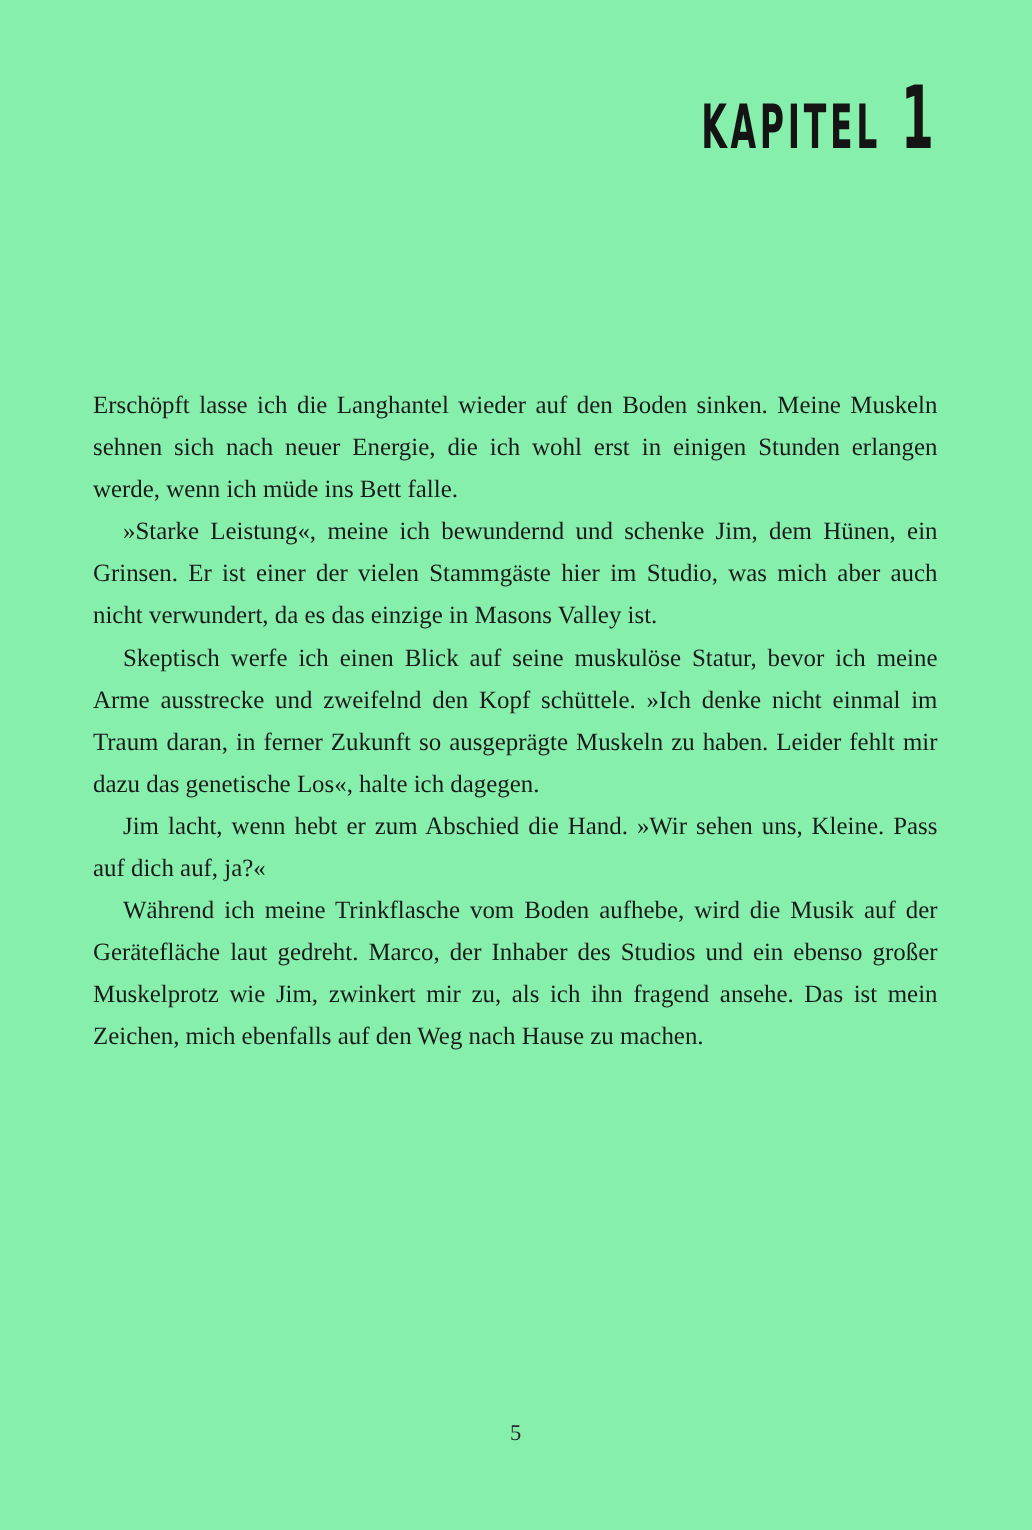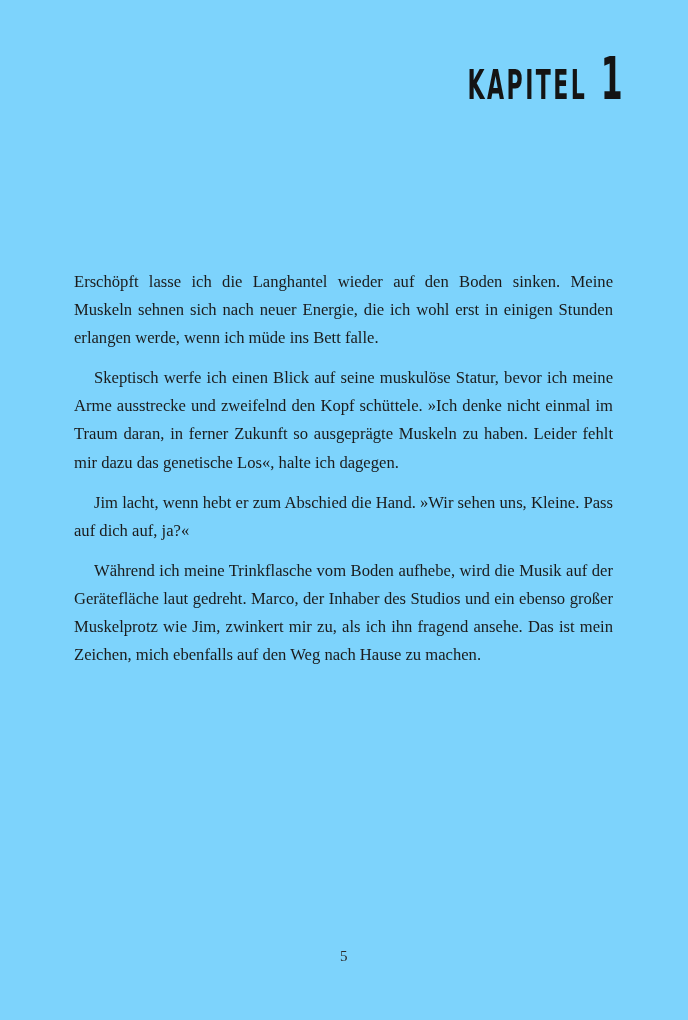--- a/index.html
+++ b/index.html
@@ -6,21 +6,21 @@
   html, body {
     margin: 0;
     padding: 0;
     background: #ffffff;
   }
 
   .page {
     position: relative;
     width: 688px;
     height: 1020px;
-    background: #7dd3fc;
+    background: #86efac;
     overflow: hidden;
     box-sizing: border-box;
   }
 
   
   .chapter-heading-wrap {
     position: absolute;
     top: 58px;
     left: 62px;
     right: 63px;
@@ -53,21 +53,21 @@
     font-size: 16.6px;
     line-height: 28.1px;
     color: #1b1b1b;
     text-align: justify;
     text-justify: inter-word;
     -webkit-hyphens: auto;
     hyphens: auto;
   }
 
   .textblock p {
-    margin: 12px;
+    margin: 0;
     text-indent: 20px;
     text-align: justify;
   }
 
   .textblock p.first {
     text-indent: 0;
   }
 
   
 
@@ -88,20 +88,21 @@
 <body>
 
 <div class="page">
 
   <div class="chapter-heading-wrap">
     <span class="chapter-heading">Kapitel 1</span>
   </div>
 
   <div class="textblock">
       <p class="first">Erschöpft lasse ich die Langhantel wieder auf den Boden sinken. Meine Muskeln sehnen sich nach neuer Energie, die ich wohl erst in einigen Stunden erlangen werde, wenn ich müde ins Bett falle.</p>
+      <p>»Starke Leistung«, meine ich bewundernd und schenke Jim, dem Hünen, ein Grinsen. Er ist einer der vielen Stammgäste hier im Studio, was mich aber auch nicht verwundert, da es das einzige in Masons Valley ist.</p>
       <p>Skeptisch werfe ich einen Blick auf seine muskulöse Statur, bevor ich meine Arme ausstrecke und zweifelnd den Kopf schüttele. »Ich denke nicht einmal im Traum daran, in ferner Zukunft so ausgeprägte Muskeln zu haben. Leider fehlt mir dazu das genetische Los«, halte ich dagegen.</p>
       <p>Jim lacht, wenn hebt er zum Abschied die Hand. »Wir sehen uns, Kleine. Pass auf dich auf, ja?«</p>
       <p>Während ich meine Trinkflasche vom Boden aufhebe, wird die Musik auf der Gerätefläche laut gedreht. Marco, der Inhaber des Studios und ein ebenso großer Muskelprotz wie Jim, zwinkert mir zu, als ich ihn fragend ansehe. Das ist mein Zeichen, mich ebenfalls auf den Weg nach Hause zu machen.</p>
     </div>
 
   <div class="folio">5</div>
 
 </div>
 
 </body></html>

